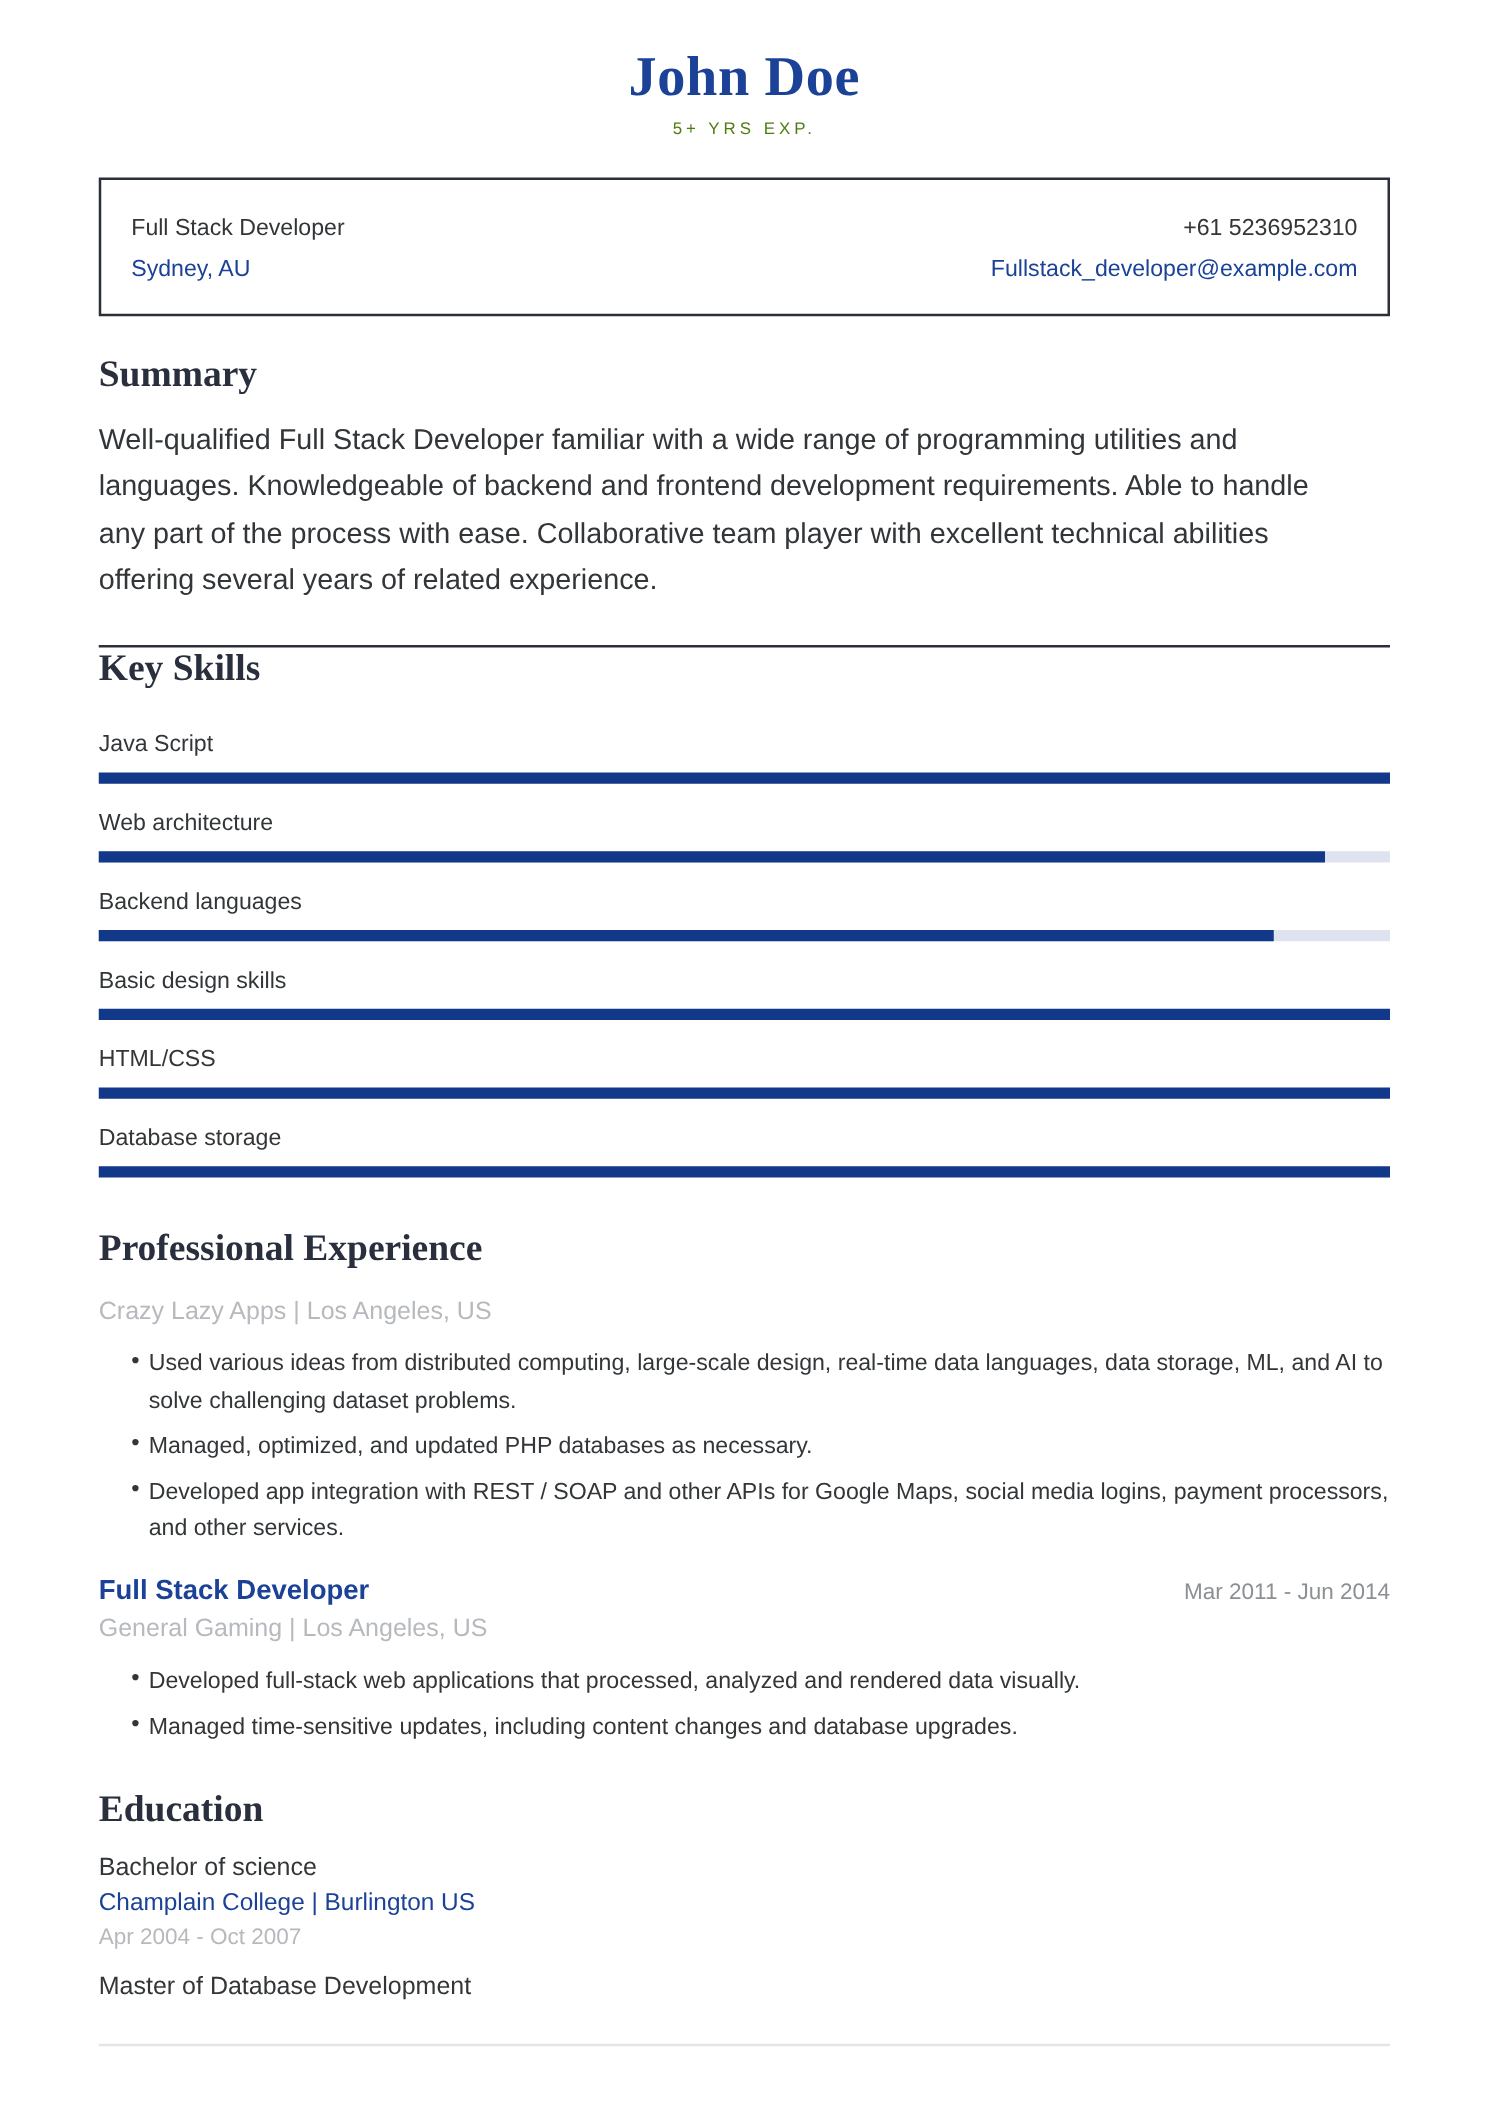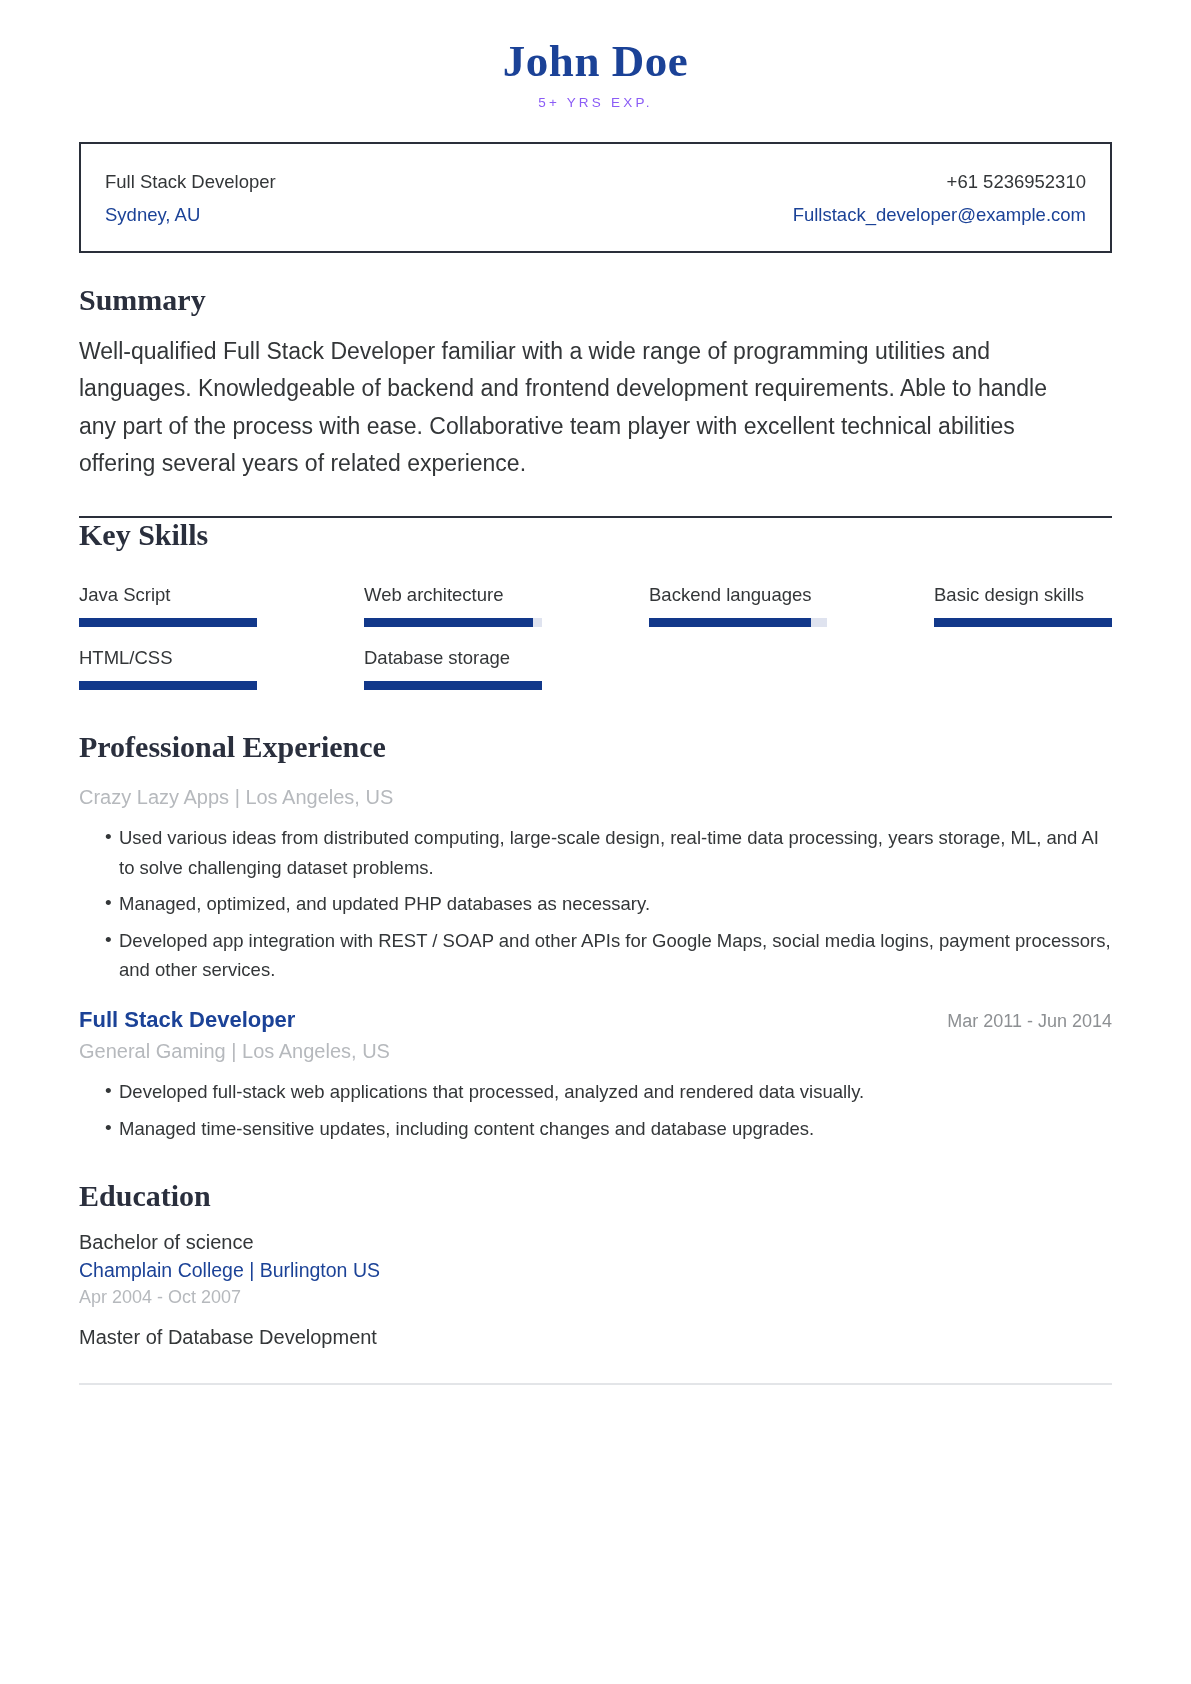--- a/index.html
+++ b/index.html
@@ -36,21 +36,21 @@
     font-size: 45px;
     line-height: 1.05;
     color: #1b4297;
     letter-spacing: 0.5px;
     margin: 0;
   }
   .tagline {
     font-family: "Liberation Sans", sans-serif;
     font-size: 13.5px;
     letter-spacing: 3.2px;
-    color: #8b5cf6;
+    color: #4d7c0f;
     margin-top: 10px;
     text-transform: uppercase;
   }
 
   
   .contact-box {
     margin: 32px 79px 0 79px;
     border: 2px solid #2a2f3a;
     box-sizing: border-box;
     padding: 22px 24px 20px 24px;
@@ -92,21 +92,21 @@
     border: 0;
     border-top: 2px solid #2a2f3a;
     margin: 34px 79px 0 79px;
   }
 
   
   .skills-wrap { }
   .skills-grid {
     margin-top: 18px;
     display: grid;
-    grid-template-columns: 1fr 1fr 1fr 1fr;
+    grid-template-columns: 1fr;
     column-gap: 107px;
     row-gap: 0px;
   }
   .skill {
     padding-top: 14px;
     padding-bottom: 6px;
   }
   .skill-label {
     font-size: 18.5px;
     color: #333638;
@@ -266,21 +266,21 @@
 
     </div>
   </div>
 
   <div class="section exp-wrap">
     <div class="section-title">Professional Experience</div>
 
     <div class="job">
       <div class="job-company">Crazy Lazy Apps | Los Angeles, US</div>
       <ul class="bullets">
-        <li>Used various ideas from distributed computing, large-scale design, real-time data processing, years storage, ML, and AI to solve challenging dataset problems.</li>
+        <li>Used various ideas from distributed computing, large-scale design, real-time data languages, data storage, ML, and AI to solve challenging dataset problems.</li>
         <li>Managed, optimized, and updated PHP databases as necessary.</li>
         <li>Developed app integration with REST / SOAP and other APIs for Google Maps, social media logins, payment processors, and other services.</li>
       </ul>
     </div>
 
     <div class="job">
       <div class="job-head">
         <span class="job-title">Full Stack Developer</span>
         <span class="job-dates">Mar 2011 - Jun 2014</span>
       </div>

